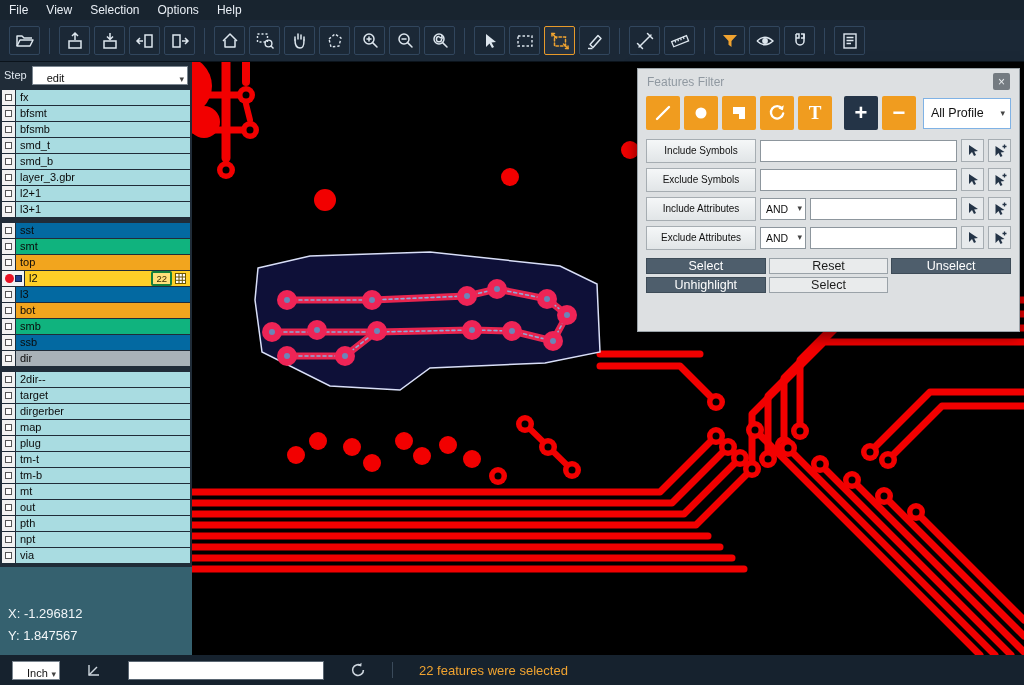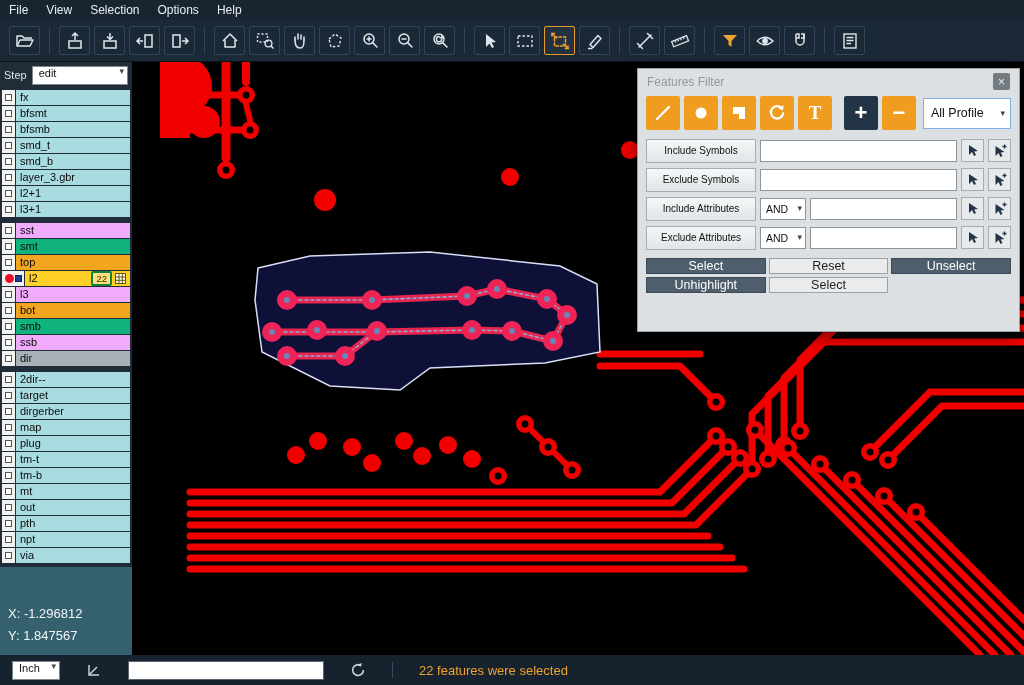--- a/index.html
+++ b/index.html
@@ -15,38 +15,38 @@
   
   .toolbar{position:absolute;top:20px;left:0;right:0;height:42px;background:#1b2836;
            border-bottom:1px solid #0b131b;display:flex;align-items:center;padding:0 7px;z-index:7}
   .tbtn{width:31px;height:29px;border:1px solid #31465d;border-radius:2px;background:#1b2836;
         display:flex;align-items:center;justify-content:center;margin:0 2px;color:#dde6ee}
   .tbtn.active{border-color:#e89a2a;background:#243140;color:#f0a330}
   .tbtn svg{display:block}
   .tsep{width:1px;height:26px;background:#31465d;margin:0 7px}
 
   
-  .sidebar{position:absolute;top:62px;left:0;width:132px;bottom:30px;background:#202c38;
+  .sidebar{position:absolute;top:62px;left:0;width:192px;bottom:30px;background:#202c38;
            z-index:5;display:flex;flex-direction:column}
   .steprow{height:26px;display:flex;align-items:center;padding:0 4px;gap:5px;flex:0 0 auto}
   .steplabel{color:#dfe7ee;font-size:11px}
-  .select{background:#fff;border:1px solid #7b8690;height:19px;display:flex;align-items:flex-start;
-          justify-content:space-between;font-size:11px;color:#111;padding:0 3px 0 6px;flex:1}
+  .select{background:#fff;border:1px solid #7b8690;height:19px;display:flex;align-items:flex-end;
+          justify-content:space-between;font-size:11px;color:#111;padding:0 3px 0 14px;flex:1}
   .caret{font-size:9px;color:#444;line-height:1}
   .layers{padding:2px 2px 0 2px;flex:0 0 auto}
   .lrow{height:15px;margin-bottom:1px;display:flex;position:relative}
   .chk{width:13px;background:#f2f2f2;display:flex;align-items:center;justify-content:center;
        gap:1px;margin-right:1px;flex:0 0 auto}
   .chk.wide{width:22px}
   .sq{width:7px;height:7px;border:1px solid #555;background:#fff;display:block}
   .sel .sq{background:#1d3f8f;border-color:#10234d}
   .dot2{width:9px;height:9px;border-radius:50%;background:#e81123;display:block}
   .chip{flex:1;font-size:11px;color:#0b0b0b;line-height:15px;padding:0 4px;display:flex;
         align-items:center;gap:3px;white-space:nowrap;overflow:hidden}
-  .c-cyan{background:#a9dce1}.c-white{background:#f0abfc}.c-green{background:#10b37e}
+  .c-cyan{background:#a9dce1}.c-white{background:#0369a1}.c-green{background:#10b37e}
   .c-orange{background:#f2a51e}.c-yellow{background:#ffd027}.c-gray{background:#a9b2b8}
   .badge{margin-left:auto;background:#ffe07a;border:2px solid #15803d;font-size:9.5px;
          line-height:11px;padding:0 3px;border-radius:2px;color:#3a2d00}
   .lgap{height:5px}
   .panel-footer{flex:1;background:#35616f;margin-top:3px;display:flex;flex-direction:column;
                 justify-content:flex-end;padding:0 8px 12px;color:#f2f6f8;font-size:13px;gap:7px}
 
   
   .canvas{position:absolute;left:160px;top:62px;width:864px;height:593px;background:#000;z-index:1}
 

